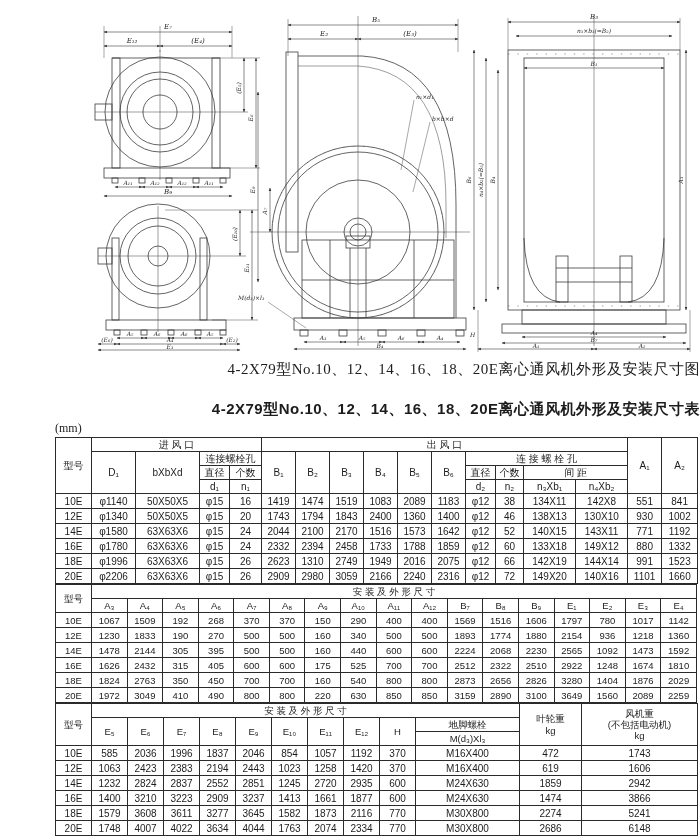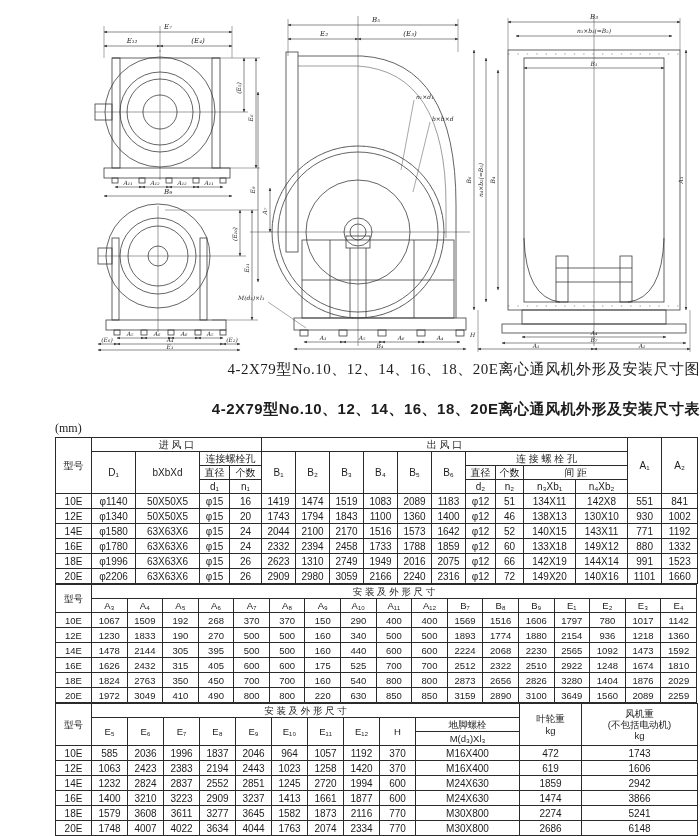--- a/index.html
+++ b/index.html
@@ -286,36 +286,36 @@
           <td>50X50X5</td>
           <td>φ15</td>
           <td>16</td>
           <td>1419</td>
           <td>1474</td>
           <td>1519</td>
           <td>1083</td>
           <td>2089</td>
           <td>1183</td>
           <td>φ12</td>
-          <td>51</td>
+          <td>38</td>
           <td>134X11</td>
           <td>142X8</td>
           <td>551</td>
           <td>841</td>
         </tr>
         <tr>
           <td>12E</td>
           <td>φ1340</td>
           <td>50X50X5</td>
           <td>φ15</td>
           <td>20</td>
           <td>1743</td>
           <td>1794</td>
           <td>1843</td>
-          <td>1100</td>
+          <td>2400</td>
           <td>1360</td>
           <td>1400</td>
           <td>φ12</td>
           <td>46</td>
           <td>138X13</td>
           <td>130X10</td>
           <td>930</td>
           <td>1002</td>
         </tr>
         <tr>
@@ -593,21 +593,21 @@
         </tr>
       </thead>
       <tbody>
         <tr>
           <td>10E</td>
           <td>585</td>
           <td>2036</td>
           <td>1996</td>
           <td>1837</td>
           <td>2046</td>
-          <td>964</td>
+          <td>854</td>
           <td>1057</td>
           <td>1192</td>
           <td>370</td>
           <td>M16X400</td>
           <td>472</td>
           <td>1743</td>
         </tr>
         <tr>
           <td>12E</td>
           <td>1063</td>
@@ -625,21 +625,21 @@
         </tr>
         <tr>
           <td>14E</td>
           <td>1232</td>
           <td>2824</td>
           <td>2837</td>
           <td>2552</td>
           <td>2851</td>
           <td>1245</td>
           <td>2720</td>
-          <td>1994</td>
+          <td>2935</td>
           <td>600</td>
           <td>M24X630</td>
           <td>1859</td>
           <td>2942</td>
         </tr>
         <tr>
           <td>16E</td>
           <td>1400</td>
           <td>3210</td>
           <td>3223</td>

